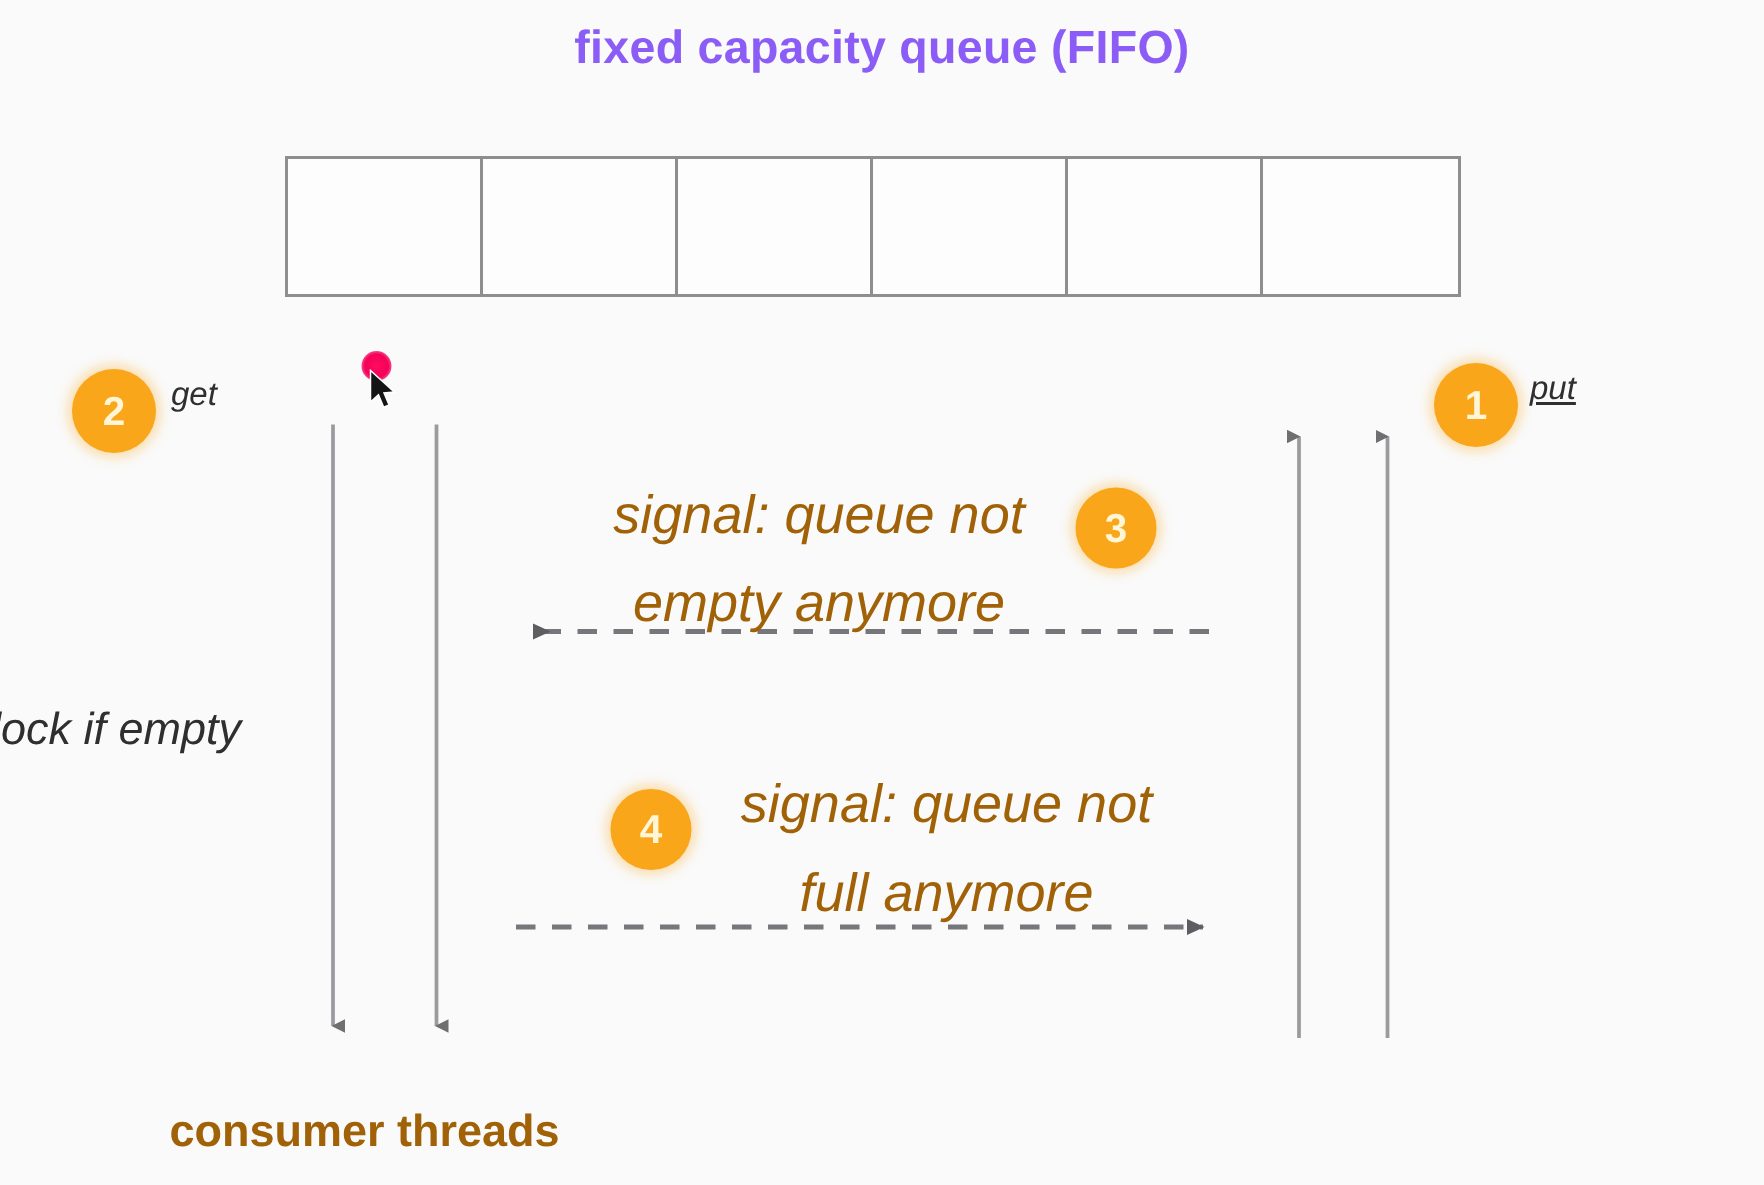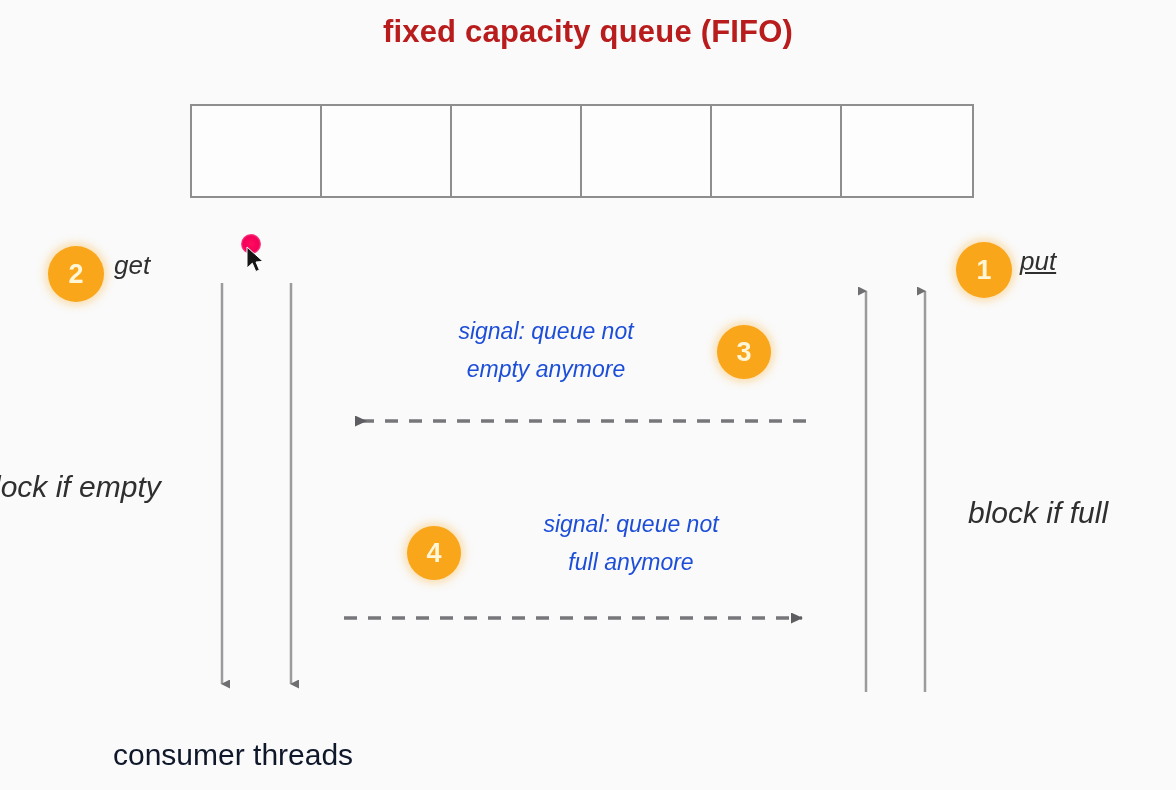--- a/index.html
+++ b/index.html
@@ -19,21 +19,21 @@
 
   
   .title {
     position: absolute;
     left: 0;
     top: 14px;
     width: 1176px;
     text-align: center;
     font-size: 31px;
     font-weight: 600;
-    color: #b91c1c;
+    color: #8b5cf6;
     letter-spacing: 0.2px;
   }
 
   
   .queue {
     position: absolute;
     left: 190px;
     top: 104px;
     height: 94px;
     display: flex;
@@ -66,49 +66,49 @@
   .badge-2 { left: 48px;  top: 246px; width: 56px; height: 56px; }
   .badge-1 { left: 956px; top: 242px; width: 56px; height: 56px; }
   .badge-3 { left: 717px; top: 325px; width: 54px; height: 54px; }
   .badge-4 { left: 407px; top: 526px; width: 54px; height: 54px; }
 
   
   .lbl {
     position: absolute;
     font-style: italic;
     color: #2f2f2f;
-    font-size: 26px;
+    font-size: 22px;
     font-weight: 500;
     white-space: nowrap;
   }
   .lbl-get  { left: 114px; top: 250px; }
   .lbl-put  { left: 1020px; top: 246px; text-decoration: underline; }
   .lbl-block-empty { left: -6px; top: 470px; font-size: 30px; }
   .lbl-block-full  { left: 968px; top: 496px; font-size: 30px; }
 
   
   .signal {
     position: absolute;
     font-style: italic;
-    color: #1d4ed8;
-    font-size: 23px;
+    color: #a16207;
+    font-size: 36px;
     font-weight: 500;
     line-height: 1.65;
     text-align: center;
     white-space: pre-line;
   }
   .signal-3 { left: 398px; top: 313px; width: 296px; }
   .signal-4 { left: 486px; top: 506px; width: 290px; }
 
   
   .bottom-lbl {
     position: absolute;
     font-size: 30px;
-    font-weight: 400;
-    color: #0f172a;
+    font-weight: 700;
+    color: #a16207;
     white-space: nowrap;
   }
   .bottom-consumer { left: 113px; top: 738px; }
   .bottom-producer { left: 760px; top: 738px; }
 
   
   #arrows {
     position: absolute;
     left: 0; top: 0;
     width: 1176px; height: 790px;
@@ -177,21 +177,20 @@
   </svg>
 
   <div class="badge badge-2">2</div>
   <div class="badge badge-1">1</div>
   <div class="badge badge-3">3</div>
   <div class="badge badge-4">4</div>
 
   <div class="lbl lbl-get">get</div>
   <div class="lbl lbl-put">put</div>
   <div class="lbl lbl-block-empty">lock if empty</div>
-  <div class="lbl lbl-block-full">block if full</div>
 
   <div class="signal signal-3">signal: queue not
 empty anymore</div>
   <div class="signal signal-4">signal: queue not
 full anymore</div>
 
   <div class="bottom-lbl bottom-consumer">consumer threads</div>
 
   <div class="click-dot"></div>
   <svg class="cursor-arrow" viewBox="0 0 22 30" xmlns="http://www.w3.org/2000/svg">

